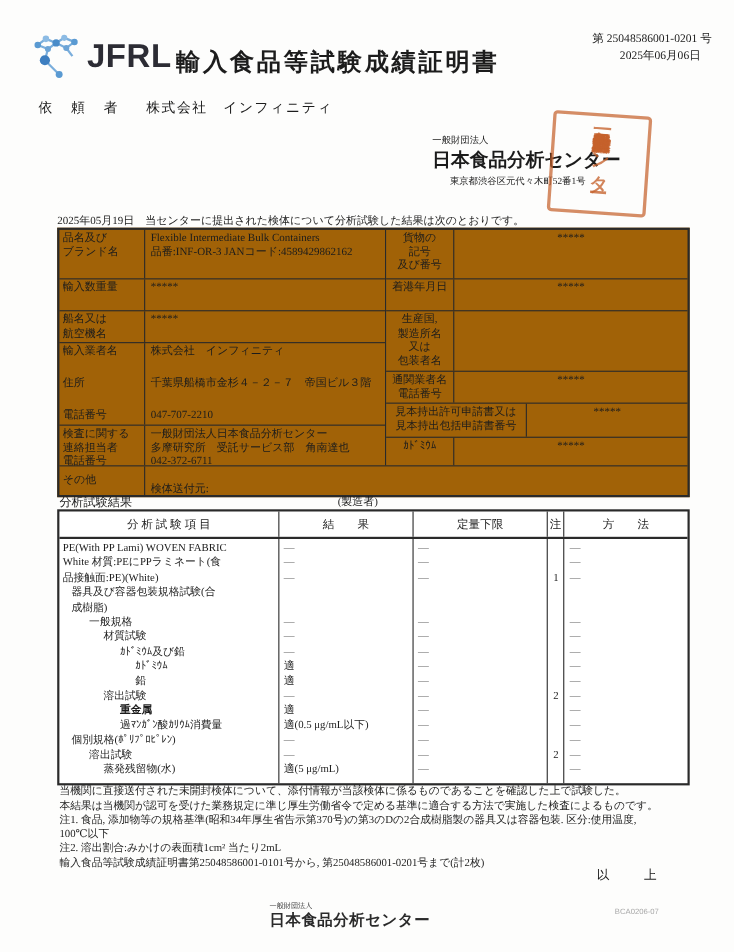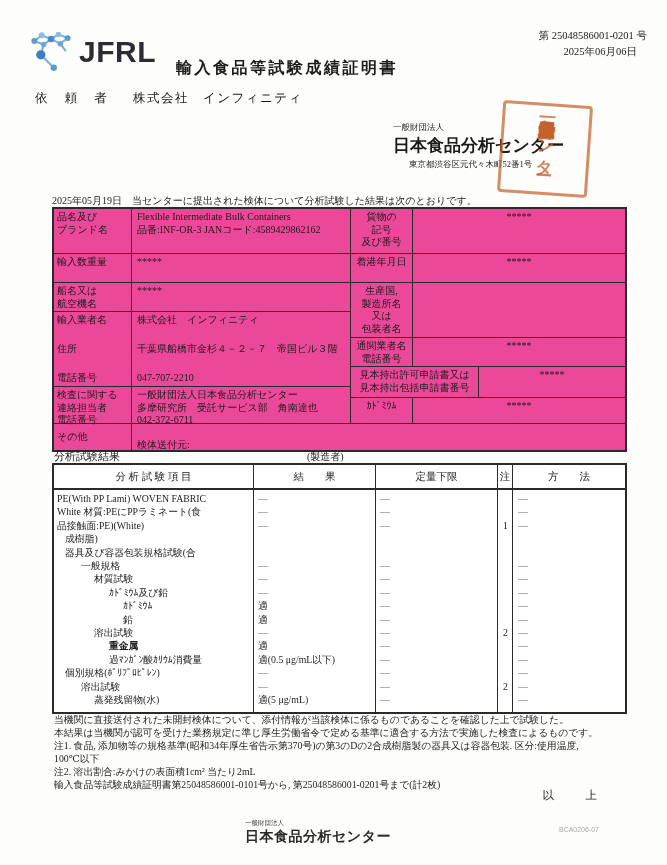--- a/index.html
+++ b/index.html
@@ -4,21 +4,21 @@
 <style>
   html,body{margin:0;padding:0;}
   body{width:667px;height:865px;background:#fdfdfc;overflow:hidden;
        font-family:"Liberation Serif","DejaVu Serif",serif;color:#1c1c1c;}
   .page{position:relative;width:667px;height:865px;}
 
   
   .brand{position:absolute;left:26px;top:28px;display:flex;align-items:center;}
   .brand-text{font-family:"Liberation Sans","DejaVu Sans",sans-serif;font-weight:bold;
               font-size:30px;color:#2c2c34;letter-spacing:.5px;margin-left:3px;}
-  .title{position:absolute;left:160px;top:42px;margin:16px;font-size:16px;font-weight:bold;letter-spacing:2.5px;text-align:right;}
+  .title{position:absolute;left:160px;top:42px;margin:0;font-size:22px;font-weight:bold;letter-spacing:2.5px;text-align:right;}
   .docmeta{position:absolute;right:20px;top:28px;font-size:10.5px;text-align:right;line-height:16px;}
   .docdate{padding-right:10px;}
 
   .client-line{position:absolute;left:35px;top:90px;font-size:12.5px;}
   .client-label{letter-spacing:7px;margin-right:16px;}
   .client-name{letter-spacing:1.5px;}
 
   
   .issuer-block{position:absolute;left:393px;top:122px;width:260px;z-index:1;}
   .issuer-type{font-size:8.5px;}
@@ -26,21 +26,21 @@
   .issuer-addr{font-size:8.5px;margin:2px 0 0 16px;}
   .seal{position:absolute;left:500px;top:103px;width:84px;height:86px;z-index:2;
         border:3px solid rgba(197,97,44,.72);border-radius:4px;transform:rotate(4deg);
         display:flex;align-items:center;justify-content:center;overflow:hidden;}
   .seal-text{writing-mode:vertical-rl;text-orientation:upright;height:82px;
              font-size:17px;line-height:20px;font-weight:bold;color:rgba(197,97,44,.78);}
 
   .intro{position:absolute;left:52px;top:194px;font-size:10px;}
 
   
-  .info-table{position:absolute;left:52px;top:207px;width:575px;border:2px solid #2a2a2a;box-sizing:border-box;background:#ec4899;}
+  .info-table{position:absolute;left:52px;top:207px;width:575px;border:2px solid #2a2a2a;box-sizing:border-box;background:#a16207;}
   .it-main{display:flex;height:214px;}
   .it-left{width:296px;display:flex;flex-direction:column;}
   .it-right{flex:1;display:flex;flex-direction:column;border-left:1px solid #2a2a2a;text-align:center;}
   .irow{display:flex;border-bottom:1px solid #2a2a2a;box-sizing:border-box;}
   .irow.last{border-bottom:none;}
   .ilabel{width:78px;border-right:1px solid #2a2a2a;padding:2px 3px;box-sizing:border-box;
           font-size:10px;line-height:12.5px;white-space:pre-line;}
   .it-right .ilabel{width:62px;}
   .it-right .ilabel.wide{width:128px;}
   .ival{flex:1;padding:2px 5px;font-size:10px;line-height:12.5px;white-space:pre-line;}
@@ -242,28 +242,28 @@
             <div class="rc rc-method dash">—</div>
           </div>
           <div class="res-row">
             <div class="rc rc-item" style="padding-left: 3px;">品接触面:PE)(White)</div>
             <div class="rc rc-result dash">—</div>
             <div class="rc rc-lod dash">—</div>
             <div class="rc rc-note">1</div>
             <div class="rc rc-method dash">—</div>
           </div>
           <div class="res-row">
-            <div class="rc rc-item" style="padding-left: 11px;">成樹脂)</div>
+            <div class="rc rc-item" style="padding-left: 11px;">器具及び容器包装規格試験(合</div>
             <div class="rc rc-result"></div>
             <div class="rc rc-lod"></div>
             <div class="rc rc-note"></div>
             <div class="rc rc-method"></div>
           </div>
           <div class="res-row">
-            <div class="rc rc-item" style="padding-left: 11px;">器具及び容器包装規格試験(合</div>
+            <div class="rc rc-item" style="padding-left: 11px;">成樹脂)</div>
             <div class="rc rc-result"></div>
             <div class="rc rc-lod"></div>
             <div class="rc rc-note"></div>
             <div class="rc rc-method"></div>
           </div>
           <div class="res-row">
             <div class="rc rc-item" style="padding-left: 27px;">一般規格</div>
             <div class="rc rc-result dash">—</div>
             <div class="rc rc-lod dash">—</div>
             <div class="rc rc-note"></div>

